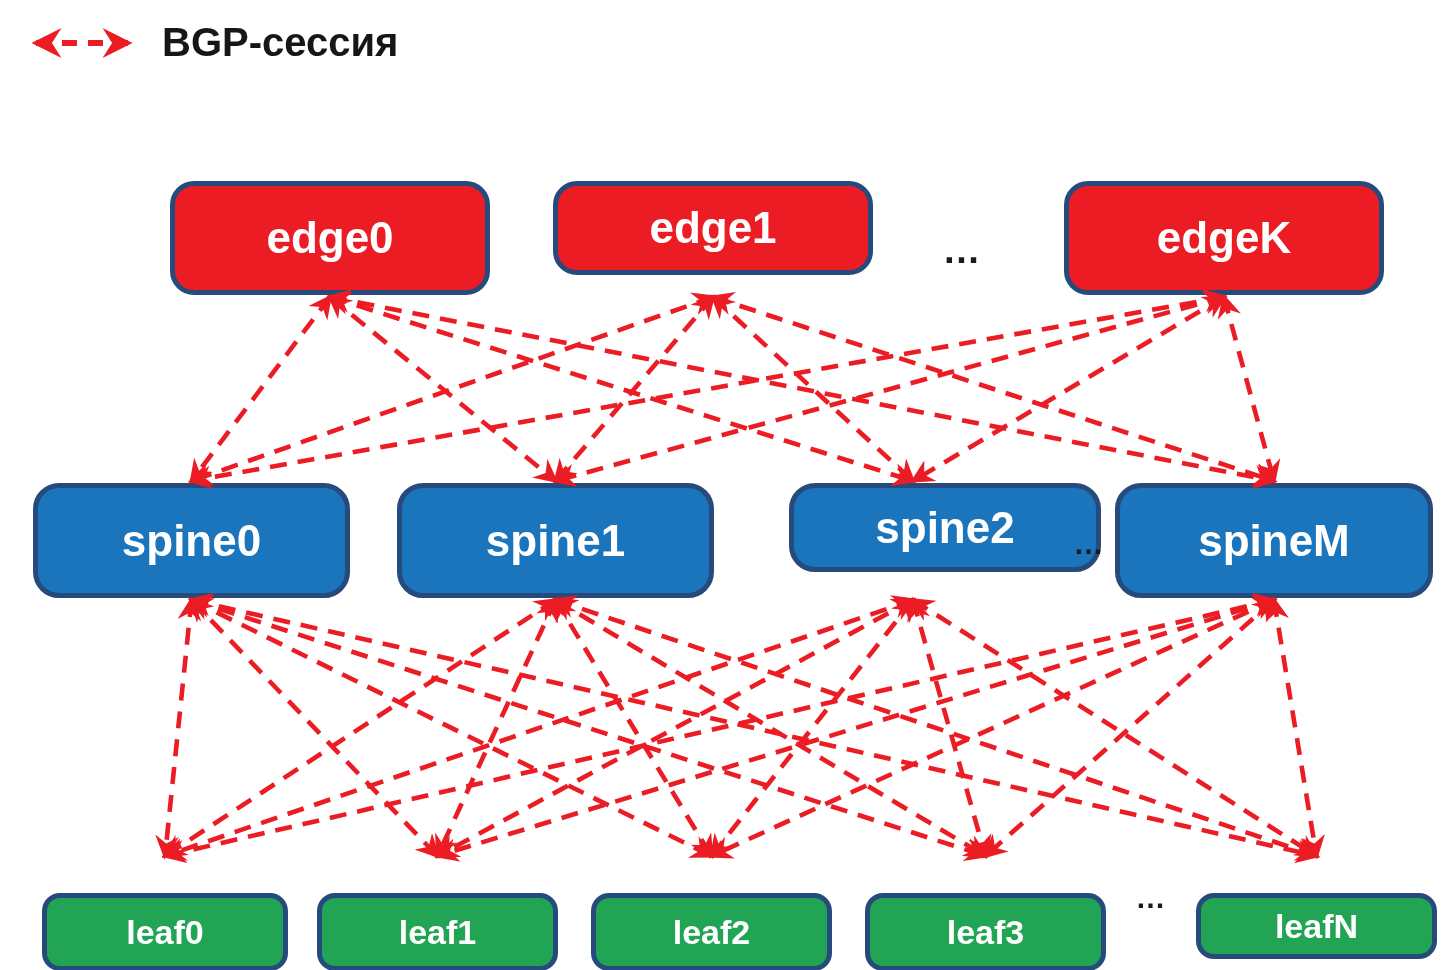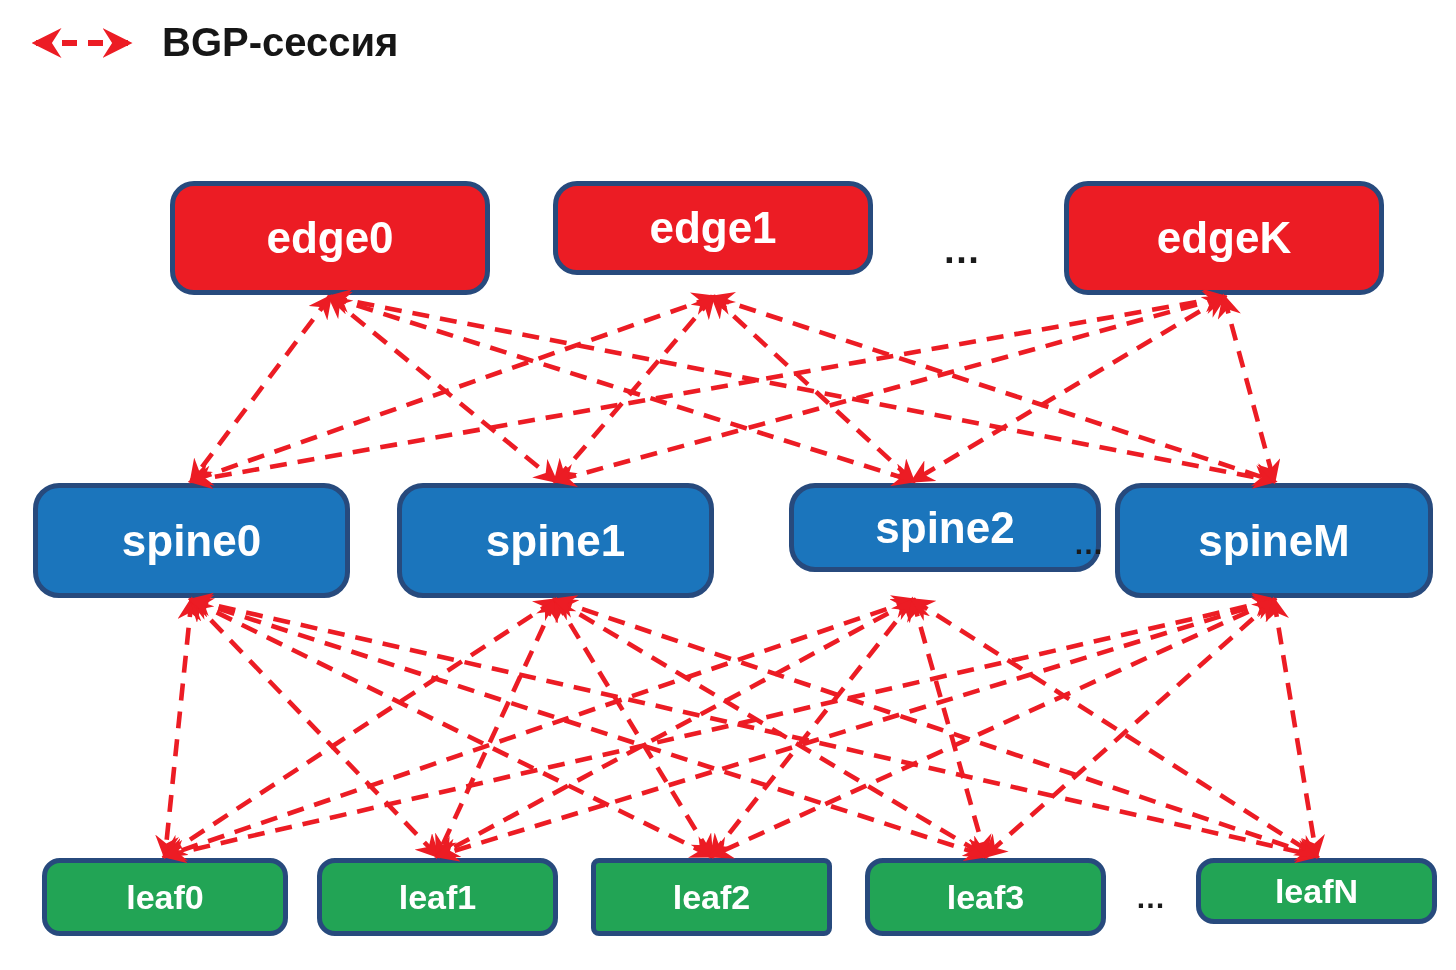--- a/index.html
+++ b/index.html
@@ -32,21 +32,21 @@
     align-items: center;
     justify-content: center;
     color: #ffffff;
     font-weight: bold;
     border: 5px solid #274a7d;
     box-sizing: border-box;
     z-index: 1;
   }
   .node.edge  { background: #ec1c24; border-radius: 24px; font-size: 44px; }
   .node.spine { background: #1b75bc; border-radius: 26px; font-size: 44px; }
-  .node.leaf  { background: #22a455; border-radius: 18px; font-size: 34px; }
+  .node.leaf  { background: #22a455; border-radius: 18px; font-size: 34px; margin-top: 35px; }
   .ellipsis {
     position: absolute;
     transform: translate(-50%, -50%);
     font-weight: bold;
     color: #1a1a1a;
     z-index: 1;
     line-height: 1;
     letter-spacing: 1px;
   }
   .ellipsis.edges  { font-size: 38px; }
@@ -104,21 +104,21 @@
         </div>
         <span class="ellipsis spines" style="left: 1089px; top: 544px;">…</span>
       </div>
       <div>
         <div class="node leaf" style="left: 42px; top: 858px; width: 246px; height: 78px;">
           <span>leaf0</span>
         </div>
         <div class="node leaf" style="left: 317px; top: 858px; width: 241px; height: 78px;">
           <span>leaf1</span>
         </div>
-        <div class="node leaf" style="left: 591px; top: 858px; width: 241px; height: 78px; border-radius: 8px;">
+        <div class="node leaf" style="left: 591px; top: 858px; width: 241px; height: 78px;">
           <span>leaf2</span>
         </div>
         <div class="node leaf" style="left: 865px; top: 858px; width: 241px; height: 78px;">
           <span>leaf3</span>
         </div>
         <div class="node leaf" style="left: 1196px; top: 858px; width: 241px; height: 66px;">
           <span>leafN</span>
         </div>
         <span class="ellipsis leaves" style="left: 1151px; top: 898px;">…</span>
       </div>

